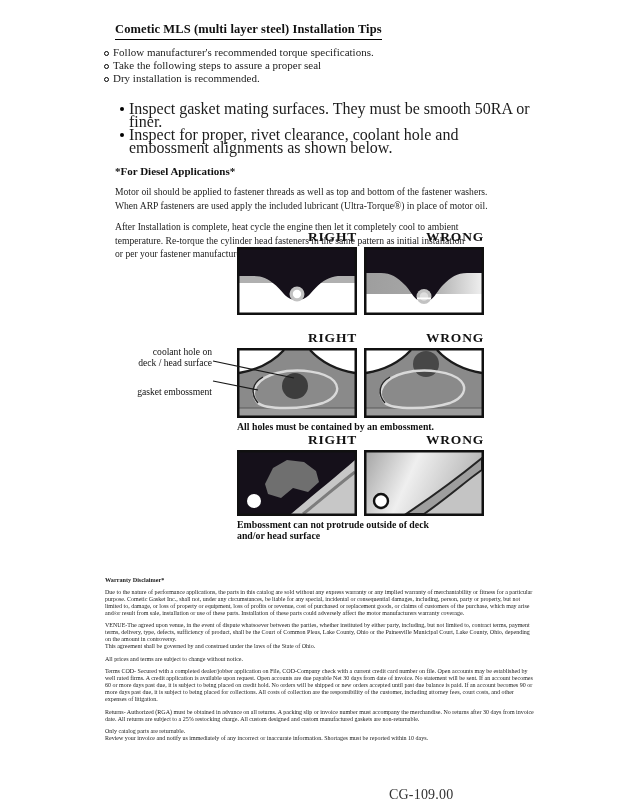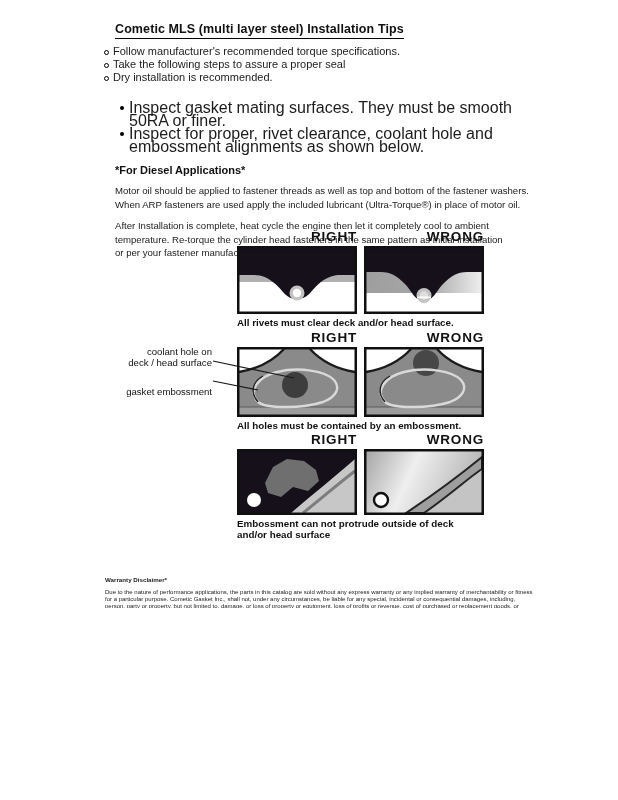--- a/index.html
+++ b/index.html
@@ -1,18 +1,18 @@
 <!DOCTYPE html>
 <html><head>
 <meta charset="utf-8">
 <style>
   html,body { margin:0; padding:0; background:#ffffff; }
   .page {
-    position:relative; width:618px; height:608px; background:#ffffff;
-    font-family:Liberation Sans, sans-serif; color:#1a1a1a; overflow:hidden;
+    position:relative; width:618px; height:800px; background:#ffffff;
+    font-family:Liberation Serif, serif; color:#1a1a1a; overflow:hidden;
   }
   
   .top-block { position:absolute; left:97px; top:19px; width:445px; }
   .doc-title {
     display:inline-block; margin:0 0 4px 18px; font-size:12.5px; font-weight:bold;
     border-bottom:1.5px solid #000; padding-bottom:2px; letter-spacing:.1px; color:#111;
   }
   .bullets { margin:2px 0 17px 6px; padding:0; list-style:none; font-size:11px; line-height:13px; color:#1c1c1c; }
   .bullets > li { position:relative; padding-left:10px; }
   .bullets > li::before {
@@ -101,21 +101,20 @@
           <rect x="2" y="25" width="116" height="22" fill="url(#g-deck)"></rect>
           <rect x="2" y="47" width="116" height="19" fill="#ffffff"></rect>
           <path d="M2,2 H118 V26 H103 C93,26 87,30 79,38 C71,46 71,54 60,54 C49,54 49,46 41,38 C33,30 27,26 17,26 H2 Z" fill="#15101a"></path>
           <circle cx="60" cy="49.5" r="7.5" fill="#c2c2c2"></circle>
           <circle cx="60" cy="49.5" r="4.2" fill="#dedede"></circle>
           <rect x="53" y="50.5" width="14" height="1.8" fill="#ffffff"></rect>
           <rect x="1.25" y="1.25" width="117.5" height="65.5" fill="none" stroke="#101010" stroke-width="2.5"></rect>
         </svg>
       </div>
     </div>
-    <div class="diag-caption">All rivets must clear deck and/or head surface.</div>
   </div>
 
   <div class="diag-row" style="top:330px;">
     <div class="pair">
       <div class="dcol">
         <div class="diag-label">RIGHT</div>
         <svg class="dbox" width="120" height="70" viewBox="0 0 120 70">
           <rect width="120" height="70" fill="#ffffff"></rect>
           <path d="M2,25 C20,22 36,14 47,2 L73,2 C84,14 100,22 118,25 L118,68 L2,68 Z" fill="#8a8a8a"></path>
           <path d="M2,25 C20,22 36,14 47,2" stroke="#1b1b1b" stroke-width="2.4" fill="none"></path>

